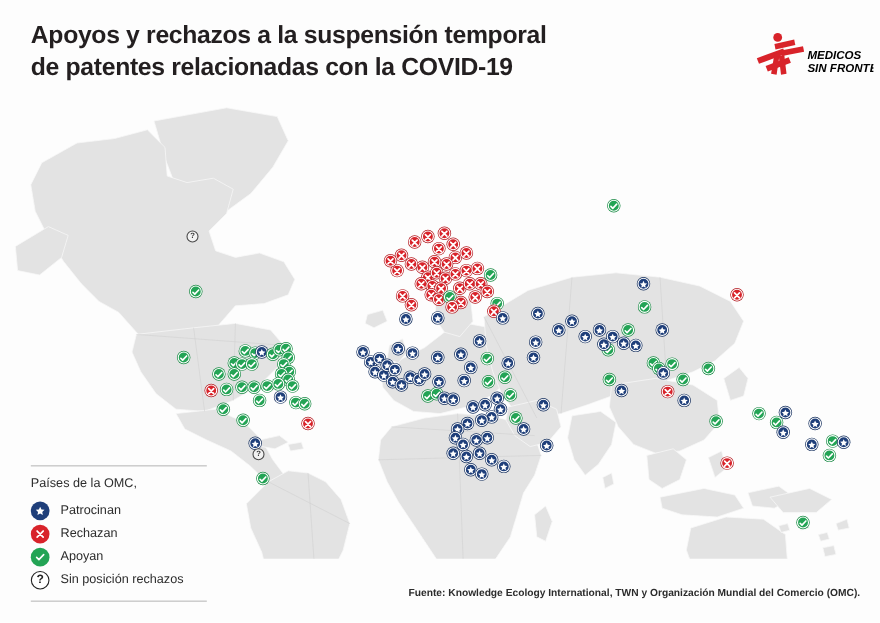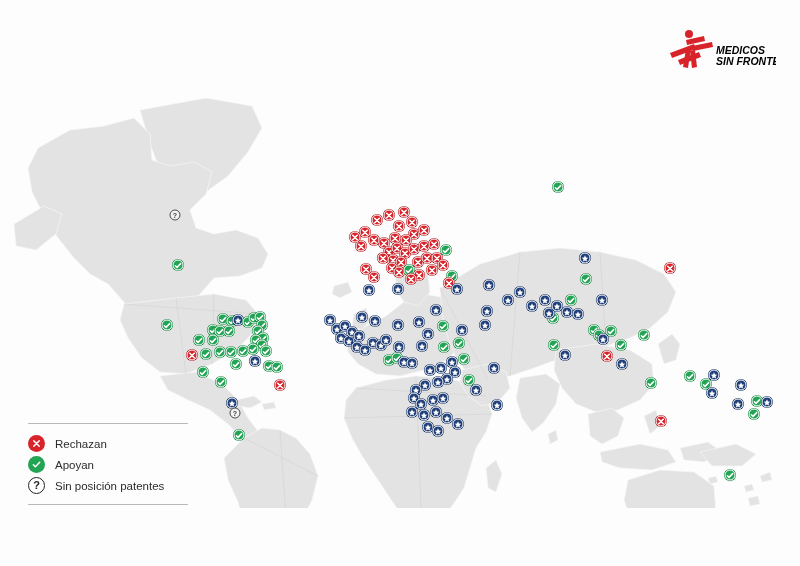--- a/index.html
+++ b/index.html
@@ -14,21 +14,21 @@
 
   
   .title{
     position:absolute;left:28px;top:18px;width:560px;
     font-size:22.5px;font-weight:bold;line-height:1.28;
     color:#231f20;letter-spacing:-0.3px;
   }
   .title .l2{display:block;}
 
   
-  .logo{position:absolute;right:24px;top:22px;width:120px;height:56px;}
+  .logo{position:absolute;right:6px;top:22px;width:120px;height:56px;}
   .logo svg{display:block;}
 
   
   .mapwrap{position:absolute;left:0;top:88px;width:800px;height:420px;}
   .mapwrap svg{display:block;width:800px;height:420px;}
   .land{fill:#e3e3e3;stroke:#f7f7f7;stroke-width:0.7;}
   .landline{fill:none;stroke:#cfcfcf;stroke-width:0.5;}
 
   
   .mk{position:absolute;width:11px;height:11px;border-radius:50%;
@@ -63,20 +63,24 @@
 
   
   .source{position:absolute;right:18px;bottom:22px;
           font-size:9.3px;font-weight:bold;color:#2c2c2c;}
 </style>
 </head>
 <body>
 
 <div id="stage">
 
+  <div class="title">
+    <span>Apoyos y rechazos a la suspensión temporal</span>
+    <span class="l2">de patentes relacionadas con la COVID-19</span>
+  </div>
 
   <div class="logo">
     <svg viewBox="0 0 120 56" width="120" height="56" aria-hidden="true">
       <g fill="#d8232a">
         <circle cx="33" cy="12" r="4"></circle>
         <path d="M14 31 L38 22 L40 27 L16 36 Z"></path>
         <path d="M22 38 L43 30 L45 35 L24 43 Z"></path>
         <path d="M30 18 L48 14 L49 19 L31 23 Z"></path>
         <path d="M36 24 L56 20 L57 25 L37 29 Z"></path>
         <path d="M30 27 L35 26 L32 46 L27 45 Z"></path>
@@ -1014,22 +1018,31 @@
           <svg width="6.5" height="6.5" viewBox="0 0 24 24">
             <path fill="none" stroke="#fff" stroke-width="4" stroke-linecap="round" stroke-linejoin="round" d="M5 12.5l4.5 4.5L19 7"></path>
           </svg>
         </div>
       </div>
   </div>
 
   <div class="legend">
     <div class="rule"></div>
     <div class="head">
+      <div>Países de la OMC,</div>
     </div>
 
+    <div class="row">
+      <span class="sw sw-blue">
+        <svg width="11" height="11" viewBox="0 0 24 24">
+            <path fill="#fff" d="M12 3.5l2.6 5.6 6.1.7-4.5 4.2 1.2 6-5.4-3-5.4 3 1.2-6L3.3 9.8l6.1-.7z"></path>
+          </svg>
+      </span>
+      <span class="lab">Patrocinan</span>
+    </div>
 
     <div class="row">
       <span class="sw sw-red">
         <svg width="11" height="11" viewBox="0 0 24 24">
             <path fill="none" stroke="#fff" stroke-width="3.4" stroke-linecap="round" d="M6 6l12 12M18 6L6 18"></path>
           </svg>
       </span>
       <span class="lab">Rechazan</span>
     </div>
 
@@ -1039,20 +1052,21 @@
             <path fill="none" stroke="#fff" stroke-width="3.2" stroke-linecap="round" stroke-linejoin="round" d="M5 12.5l4.5 4.5L19 7"></path>
           </svg>
       </span>
       <span class="lab">Apoyan</span>
     </div>
 
     <div class="row">
       <span class="sw sw-q">
           <span>?</span>
         </span>
-      <span class="lab">Sin posición patentes</span>
+      <span class="lab">Sin posición rechazos</span>
     </div>
 
     <div class="rule bot"></div>
   </div>
 
+  <div class="source">Fuente: Knowledge Ecology International, TWN y Organización Mundial del Comercio (OMC).</div>
 
 </div>
 
 </body></html>

